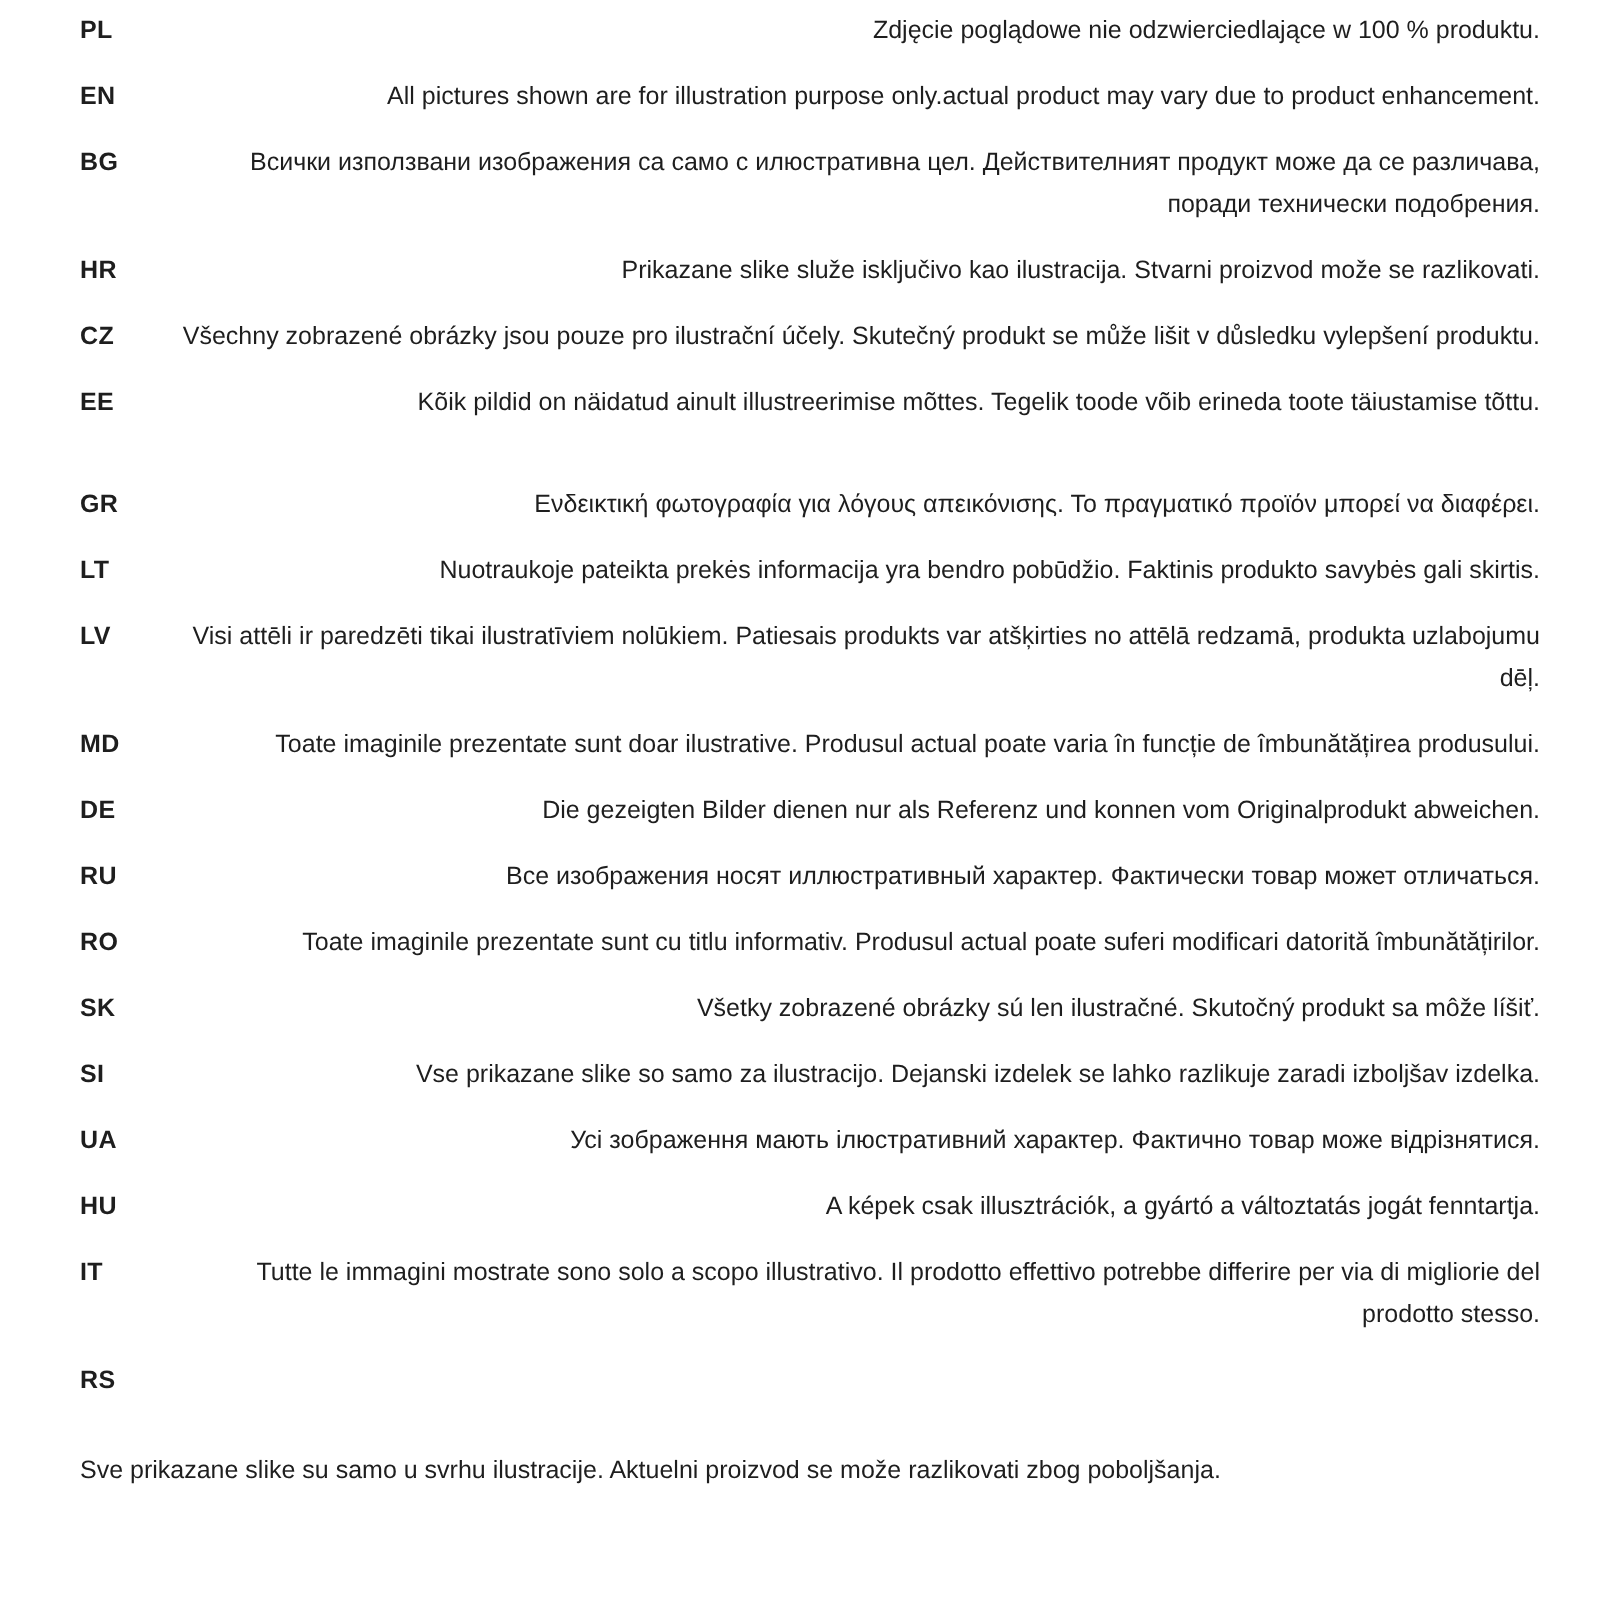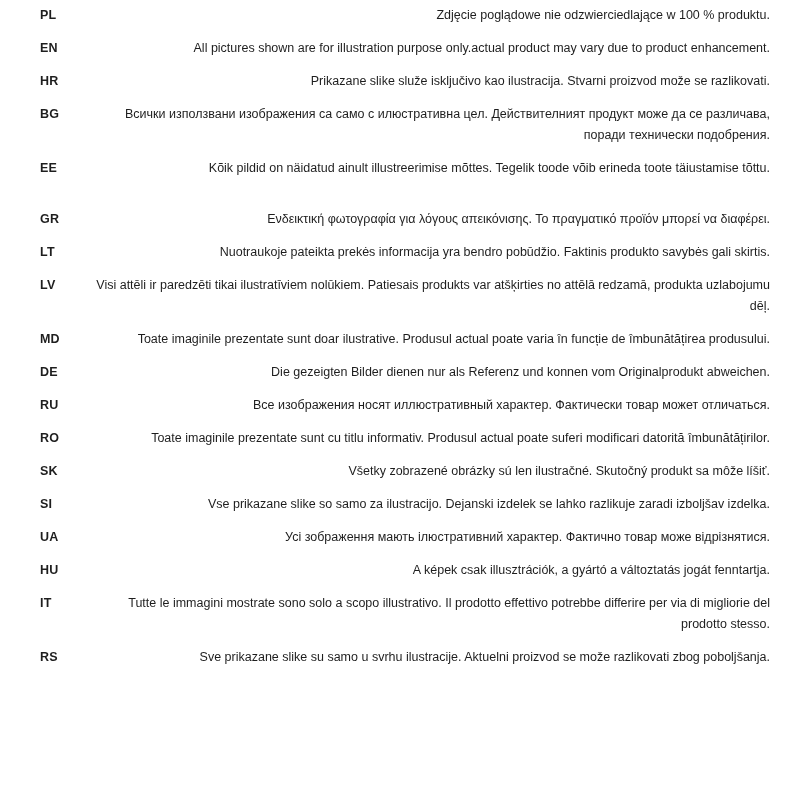--- a/index.html
+++ b/index.html
@@ -42,47 +42,52 @@
     max-width: 690px;
     text-align: right;
   }
   
   .row-EE {
     margin-bottom: 30px;
     gap: 24px;
   }
   .row-RS {
     margin-bottom: 0;
+    flex-direction: column;
   }
 </style>
 </head>
 <body>
 
 <div class="page">
   <div class="rows" id="rows">
   <div class="row row-PL">
     <span class="code">PL</span>
     <span class="text">Zdjęcie poglądowe nie odzwierciedlające w 100 % produktu.</span>
   </div>
 
   <div class="row row-EN">
     <span class="code">EN</span>
     <span class="text">All pictures shown are for illustration purpose only.actual product may vary due to product enhancement.</span>
   </div>
 
+  <div class="row row-BG">
+    <span class="code">BG</span>
+    <span class="text">Всички използвани изображения са само с илюстративна цел. Действителният продукт може да се различава, поради технически подобрения.</span>
+  </div>
+
   <div class="row row-HR">
     <span class="code">HR</span>
     <span class="text">Prikazane slike služe isključivo kao ilustracija. Stvarni proizvod može se razlikovati.</span>
   </div>
 
-  <div class="row row-BG">
-    <span class="code">BG</span>
-    <span class="text">Всички използвани изображения са само с илюстративна цел. Действителният продукт може да се различава, поради технически подобрения.</span>
+  <div class="row row-CZ">
+    <span class="code">CZ</span>
+    <span class="text">Všechny zobrazené obrázky jsou pouze pro ilustrační účely. Skutečný produkt se může lišit v důsledku vylepšení produktu.</span>
   </div>
-
 
   <div class="row row-EE">
     <span class="code">EE</span>
     <span class="text">Kõik pildid on näidatud ainult illustreerimise mõttes. Tegelik toode võib erineda toote täiustamise tõttu.</span>
   </div>
 
   <div class="row row-GR">
     <span class="code">GR</span>
     <span class="text">Ενδεικτική φωτογραφία για λόγους απεικόνισης. Το πραγματικό προϊόν μπορεί να διαφέρει.</span>
   </div>

